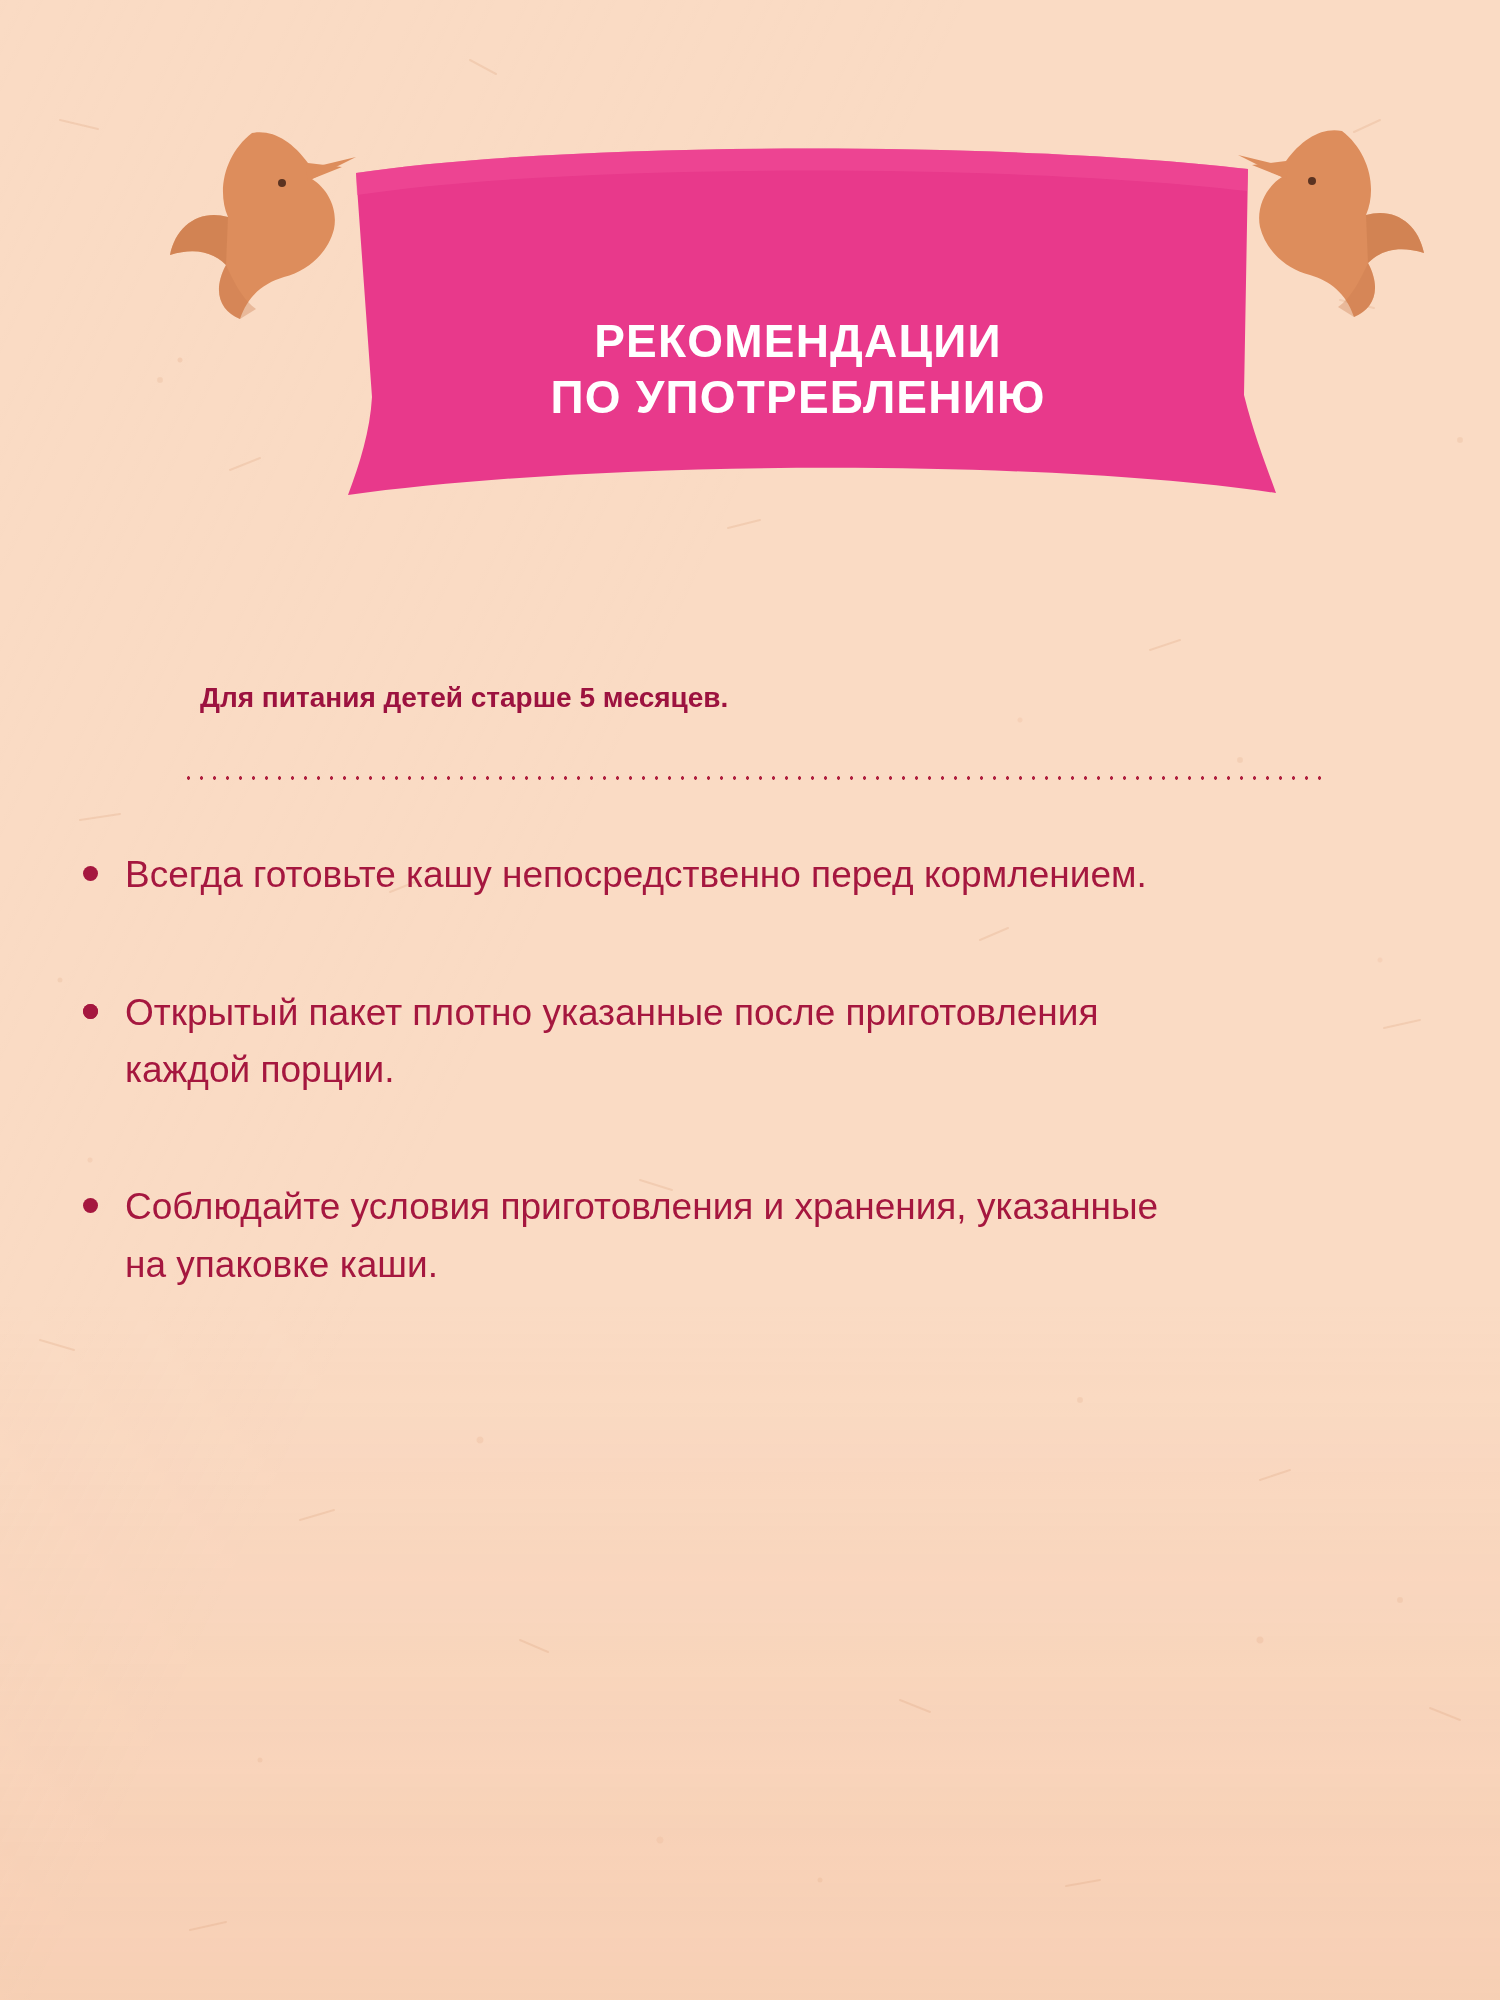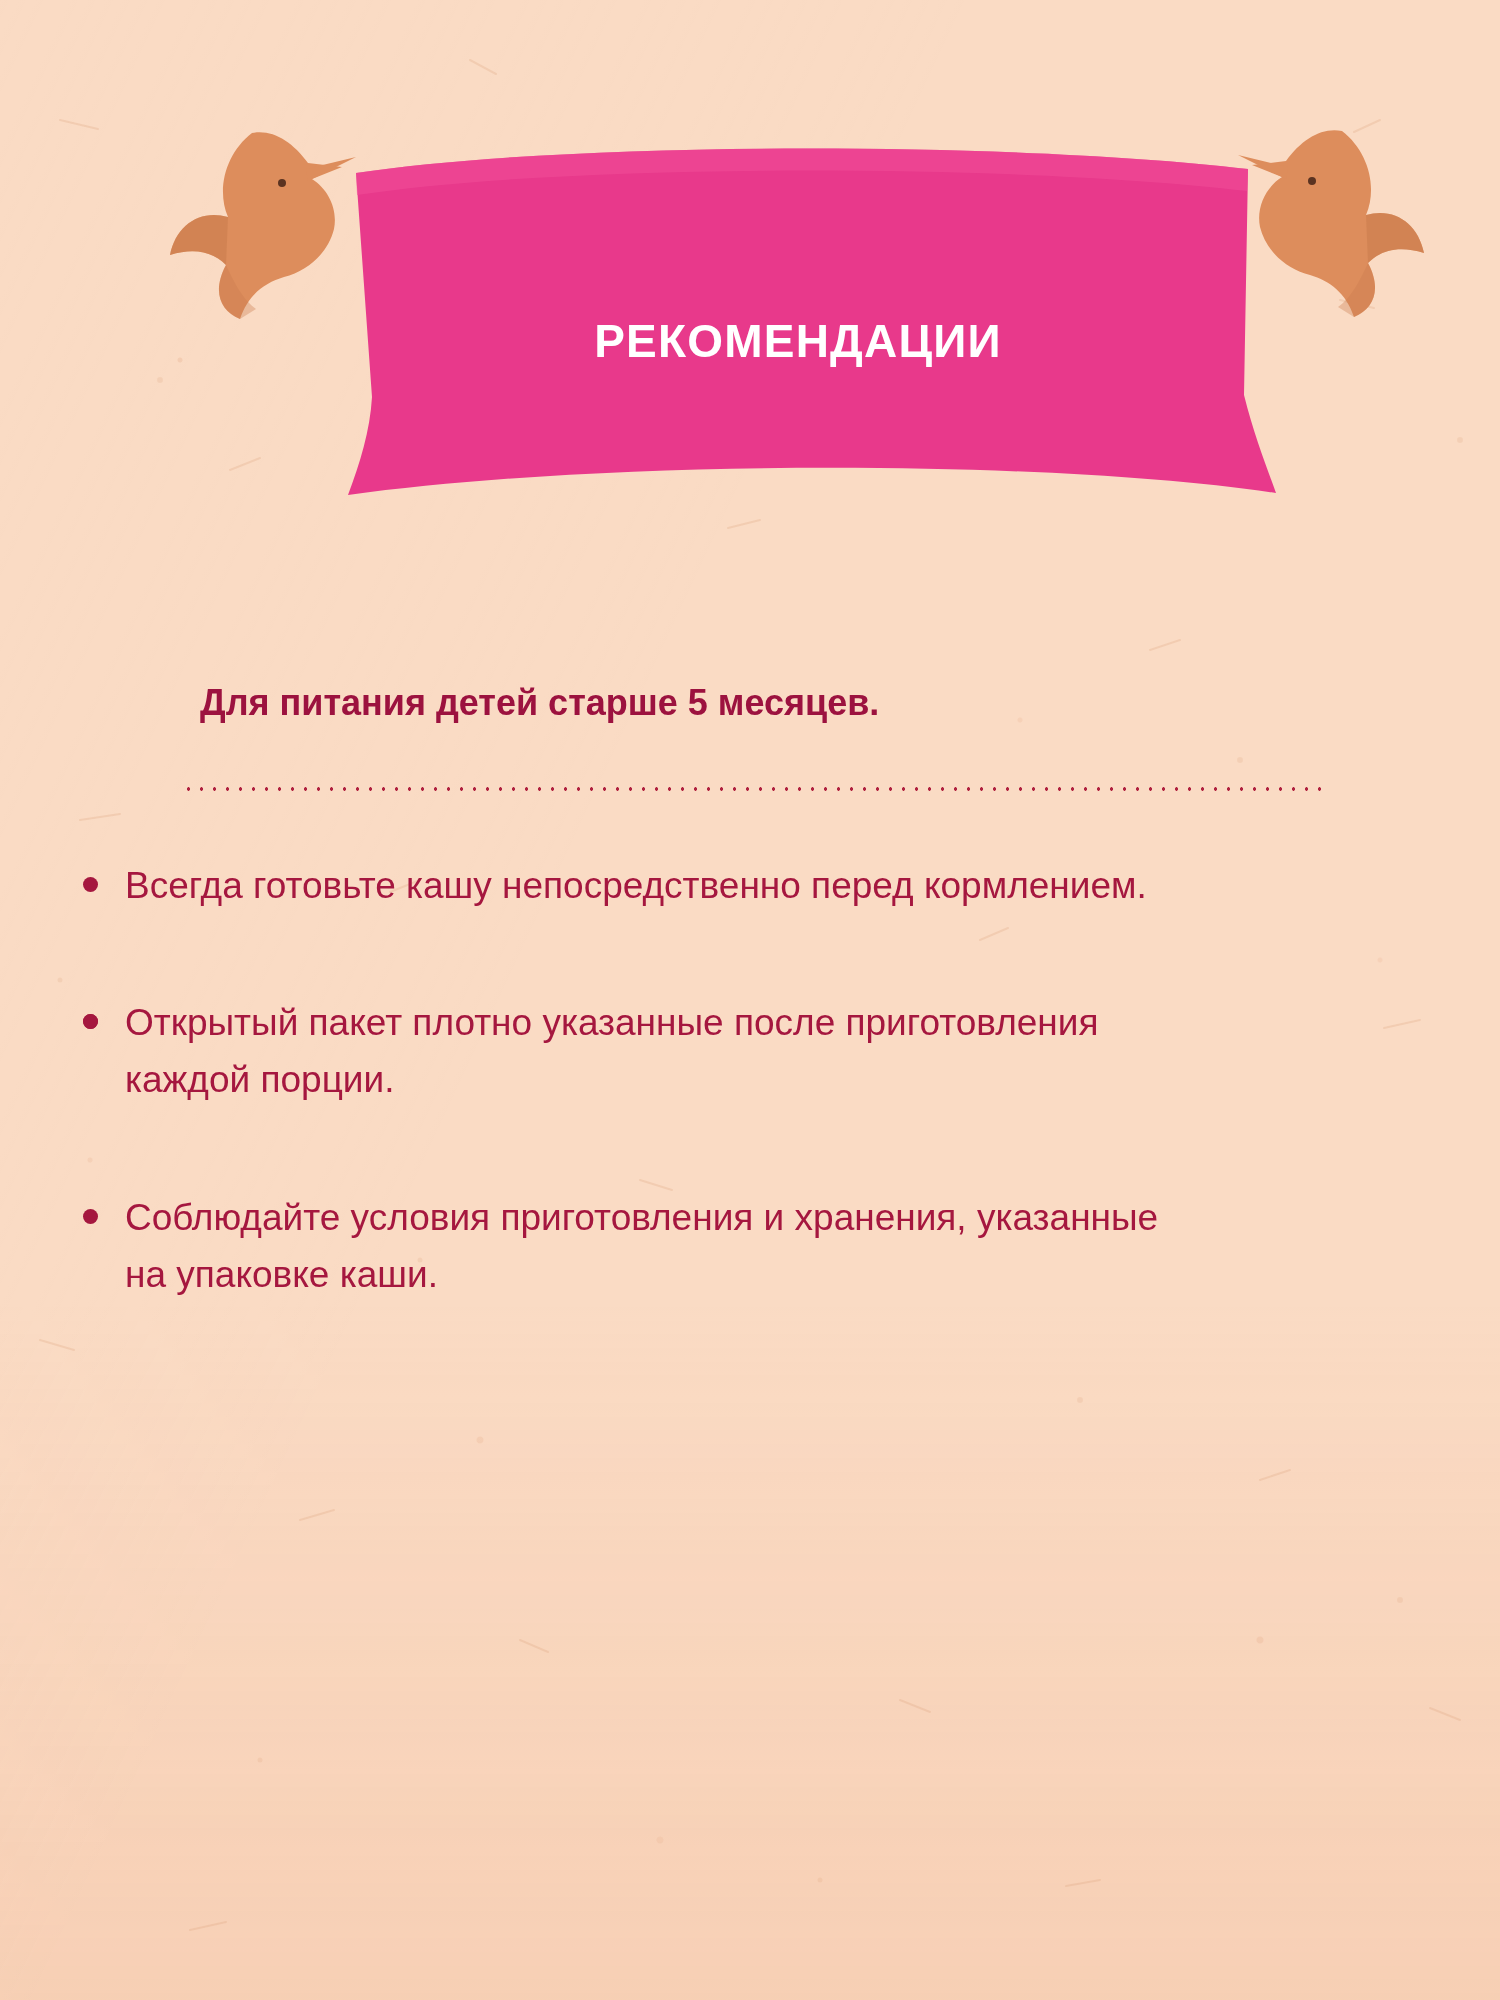--- a/index.html
+++ b/index.html
@@ -72,21 +72,21 @@
     position: absolute;
     left: 0;
     top: 680px;
     width: 1500px;
   }
   .lead {
     margin: 0 0 0 200px;
     width: 1130px;
     color: #9c123f;
     font-weight: bold;
-    font-size: 36px;
+    font-size: 28px;
     line-height: 1.3;
   }
   .divider {
     margin: 60px 0 0 182px;
     width: 1140px;
     height: 4px;
     background-image: radial-gradient(circle, #b0213f 1.6px, rgba(0,0,0,0) 1.9px);
     background-size: 13px 4px;
     background-repeat: repeat-x;
     background-position: 0 center;
@@ -194,20 +194,21 @@
       <g fill="#c87c4d">
         <path d="M72 112 C 44 104, 20 120, 14 150 C 40 142, 58 148, 70 160 Z" opacity=".55"></path>
         <path d="M84 214 C 64 206, 56 186, 70 160 C 78 178, 88 196, 100 204 Z" opacity=".35"></path>
       </g>
       <circle cx="126" cy="78" r="4" fill="#5b3321"></circle>
     </g>
   </svg>
 
   <div class="banner-title">
     <span class="line">РЕКОМЕНДАЦИИ</span>
+    <span class="line">ПО УПОТРЕБЛЕНИЮ</span>
   </div>
 </div>
 
 <div class="content">
   <p class="lead">Для питания детей старше 5 месяцев.</p>
 
   <div class="divider"></div>
 
   <ul class="tips">
     <li>

